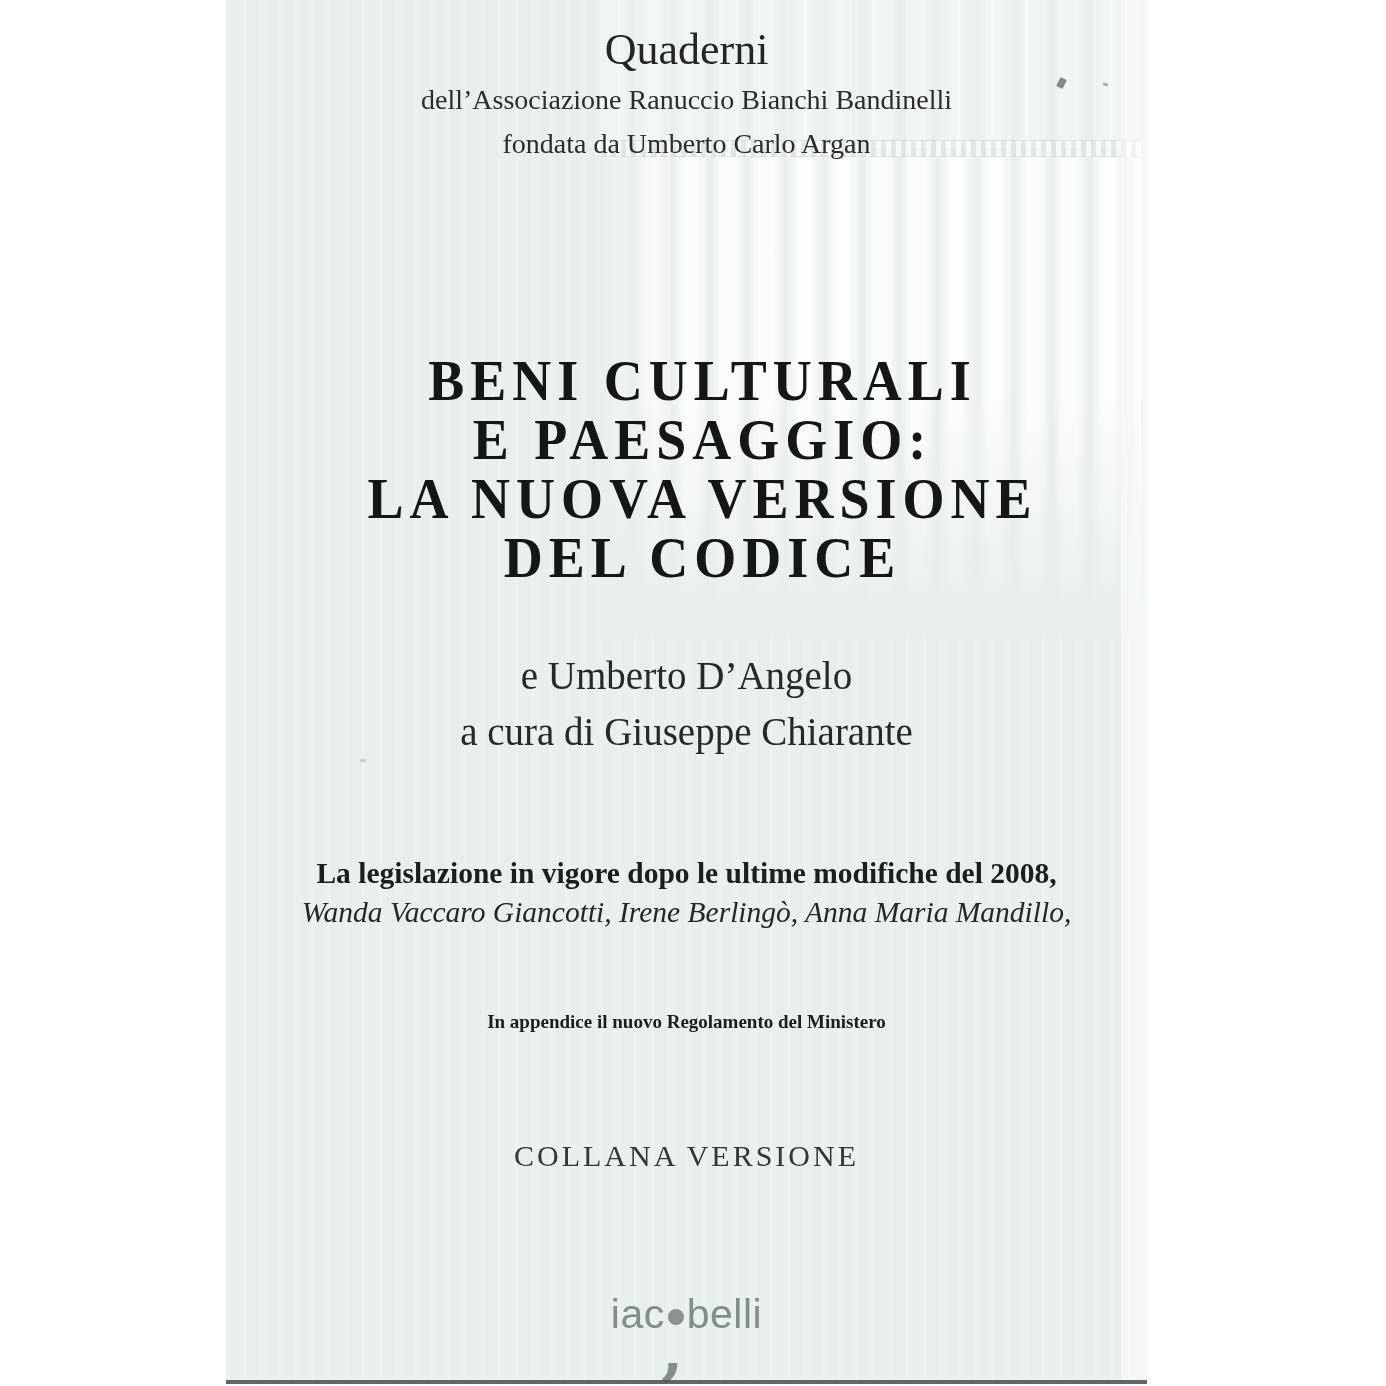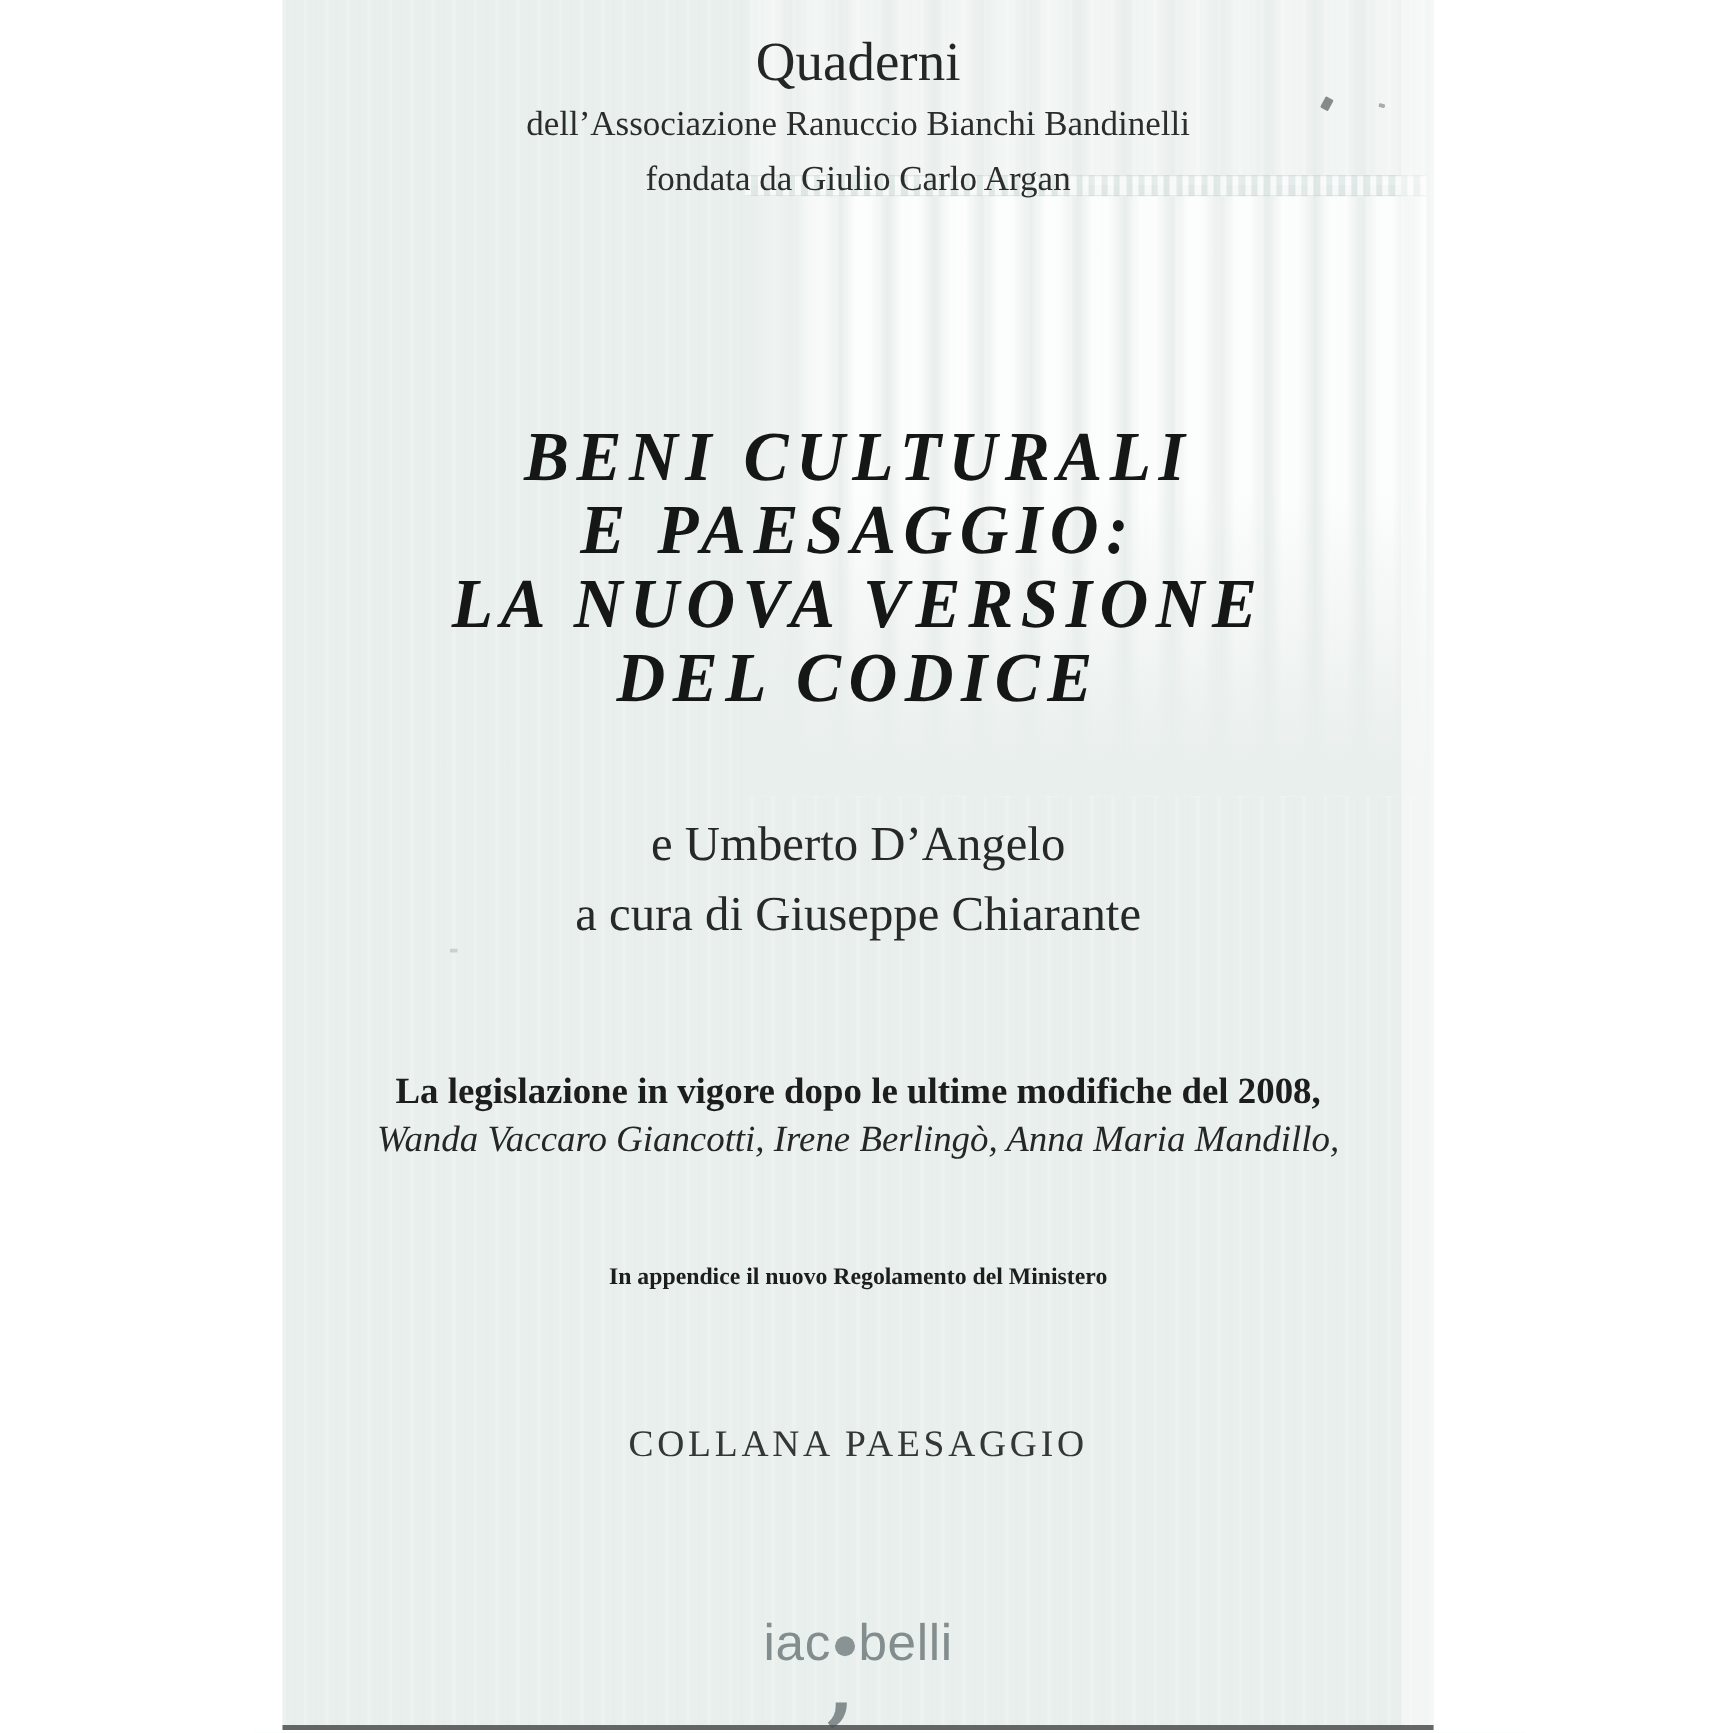--- a/index.html
+++ b/index.html
@@ -208,24 +208,24 @@
     </div>
     <div class="right-band"></div>
 
     <span class="speck s1"></span>
     <span class="speck s2"></span>
     <span class="speck s3"></span>
 
     <header class="block collection">
       <div class="collection-name">Quaderni</div>
       <div class="collection-line">dell’Associazione Ranuccio Bianchi Bandinelli</div>
-      <div class="collection-line">fondata da Giulio Carlo Argan</div>
+      <div class="collection-line">fondata da Umberto Carlo Argan</div>
     </header>
 
-    <h1 class="block title" style="margin:0; font-weight:bold;font-style:italic;">
+    <h1 class="block title" style="margin:16px; font-weight:bold;">
       <div class="title-line">BENI CULTURALI</div>
       <div class="title-line">E PAESAGGIO:</div>
       <div class="title-line">LA NUOVA VERSIONE</div>
       <div class="title-line">DEL CODICE</div>
     </h1>
 
     <div class="block editors">
       <div class="editors-line">e Umberto D’Angelo</div>
       <div class="editors-line">a cura di Giuseppe Chiarante</div>
     </div>
@@ -233,21 +233,21 @@
     <div class="block description">
       <div class="description-lead">La legislazione in vigore dopo le ultime modifiche del 2008,</div>
       <div class="description-authors">Wanda Vaccaro Giancotti, Irene Berlingò, Anna Maria Mandillo,</div>
     </div>
 
     <div class="block appendix">
       <div class="appendix-line">In appendice il nuovo Regolamento del Ministero</div>
     </div>
 
     <div class="block series">
-      <div class="series-label">COLLANA PAESAGGIO</div>
+      <div class="series-label">COLLANA VERSIONE</div>
     </div>
 
     <div class="block publisher">
       <span class="publisher-name">
         <span>iac</span>
         <span class="publisher-dot"></span>
         <span>belli</span>
       </span>
       <div class="publisher-comma">,</div>
     </div>

